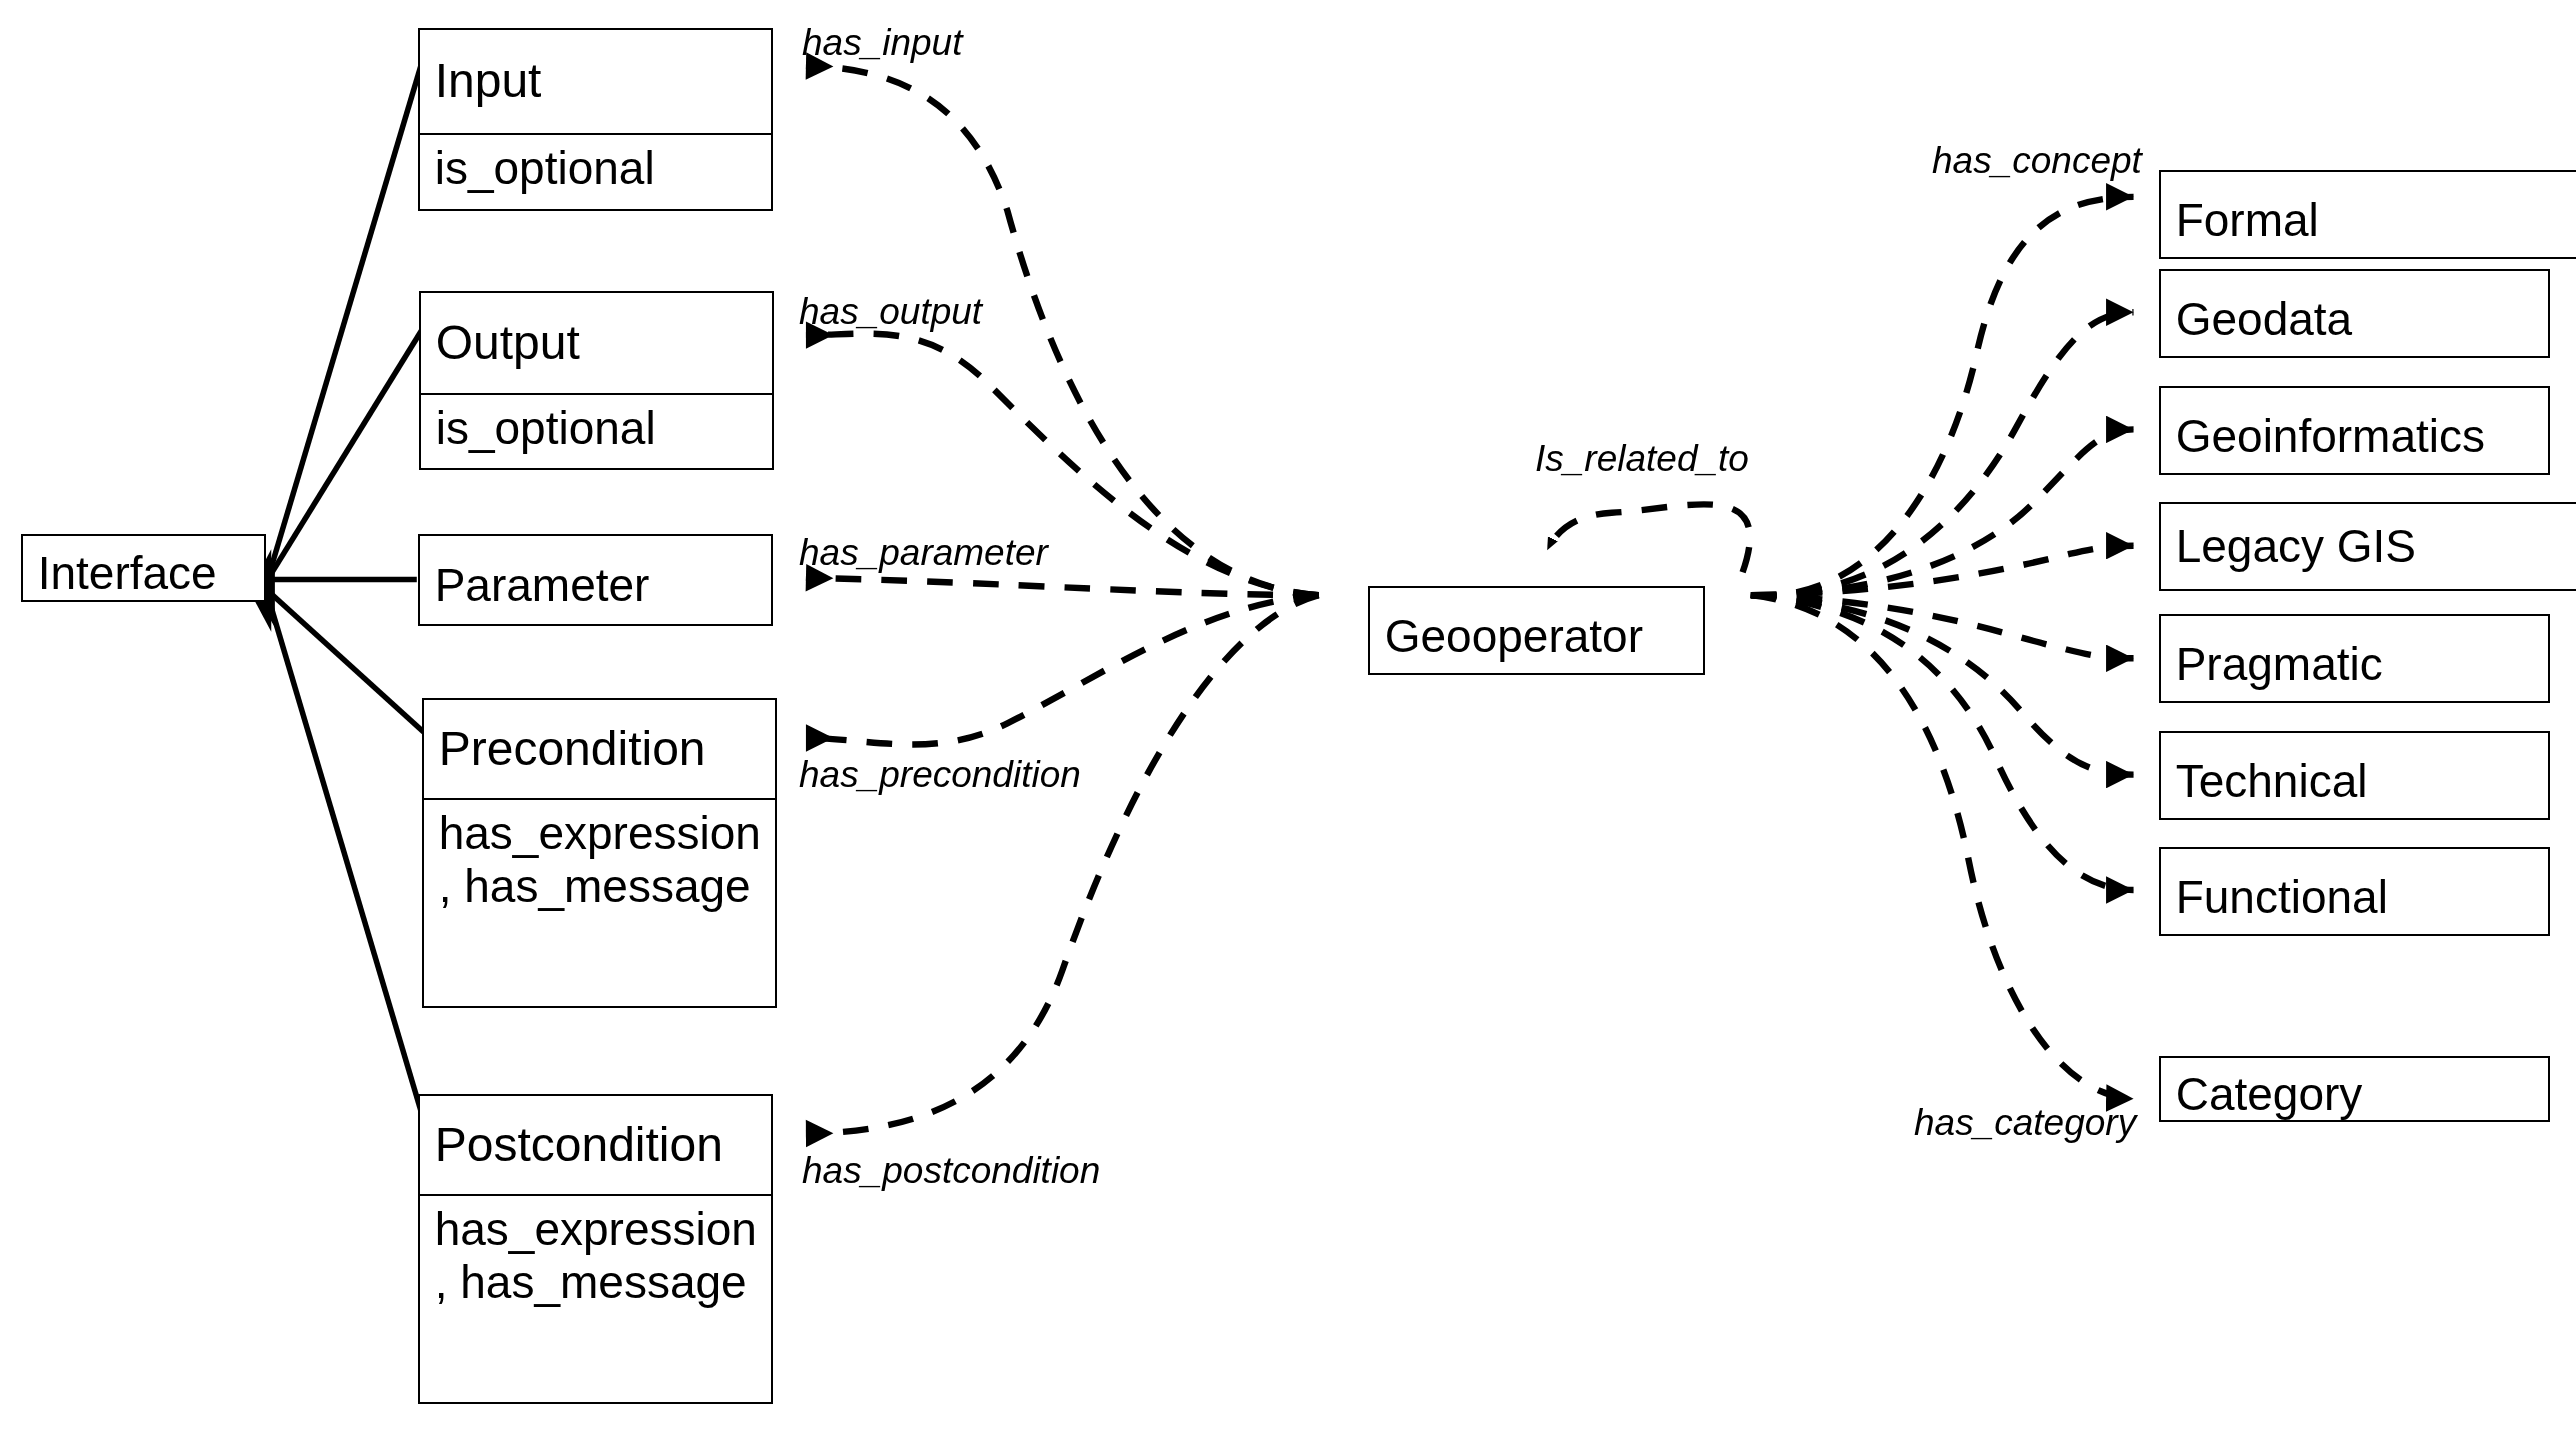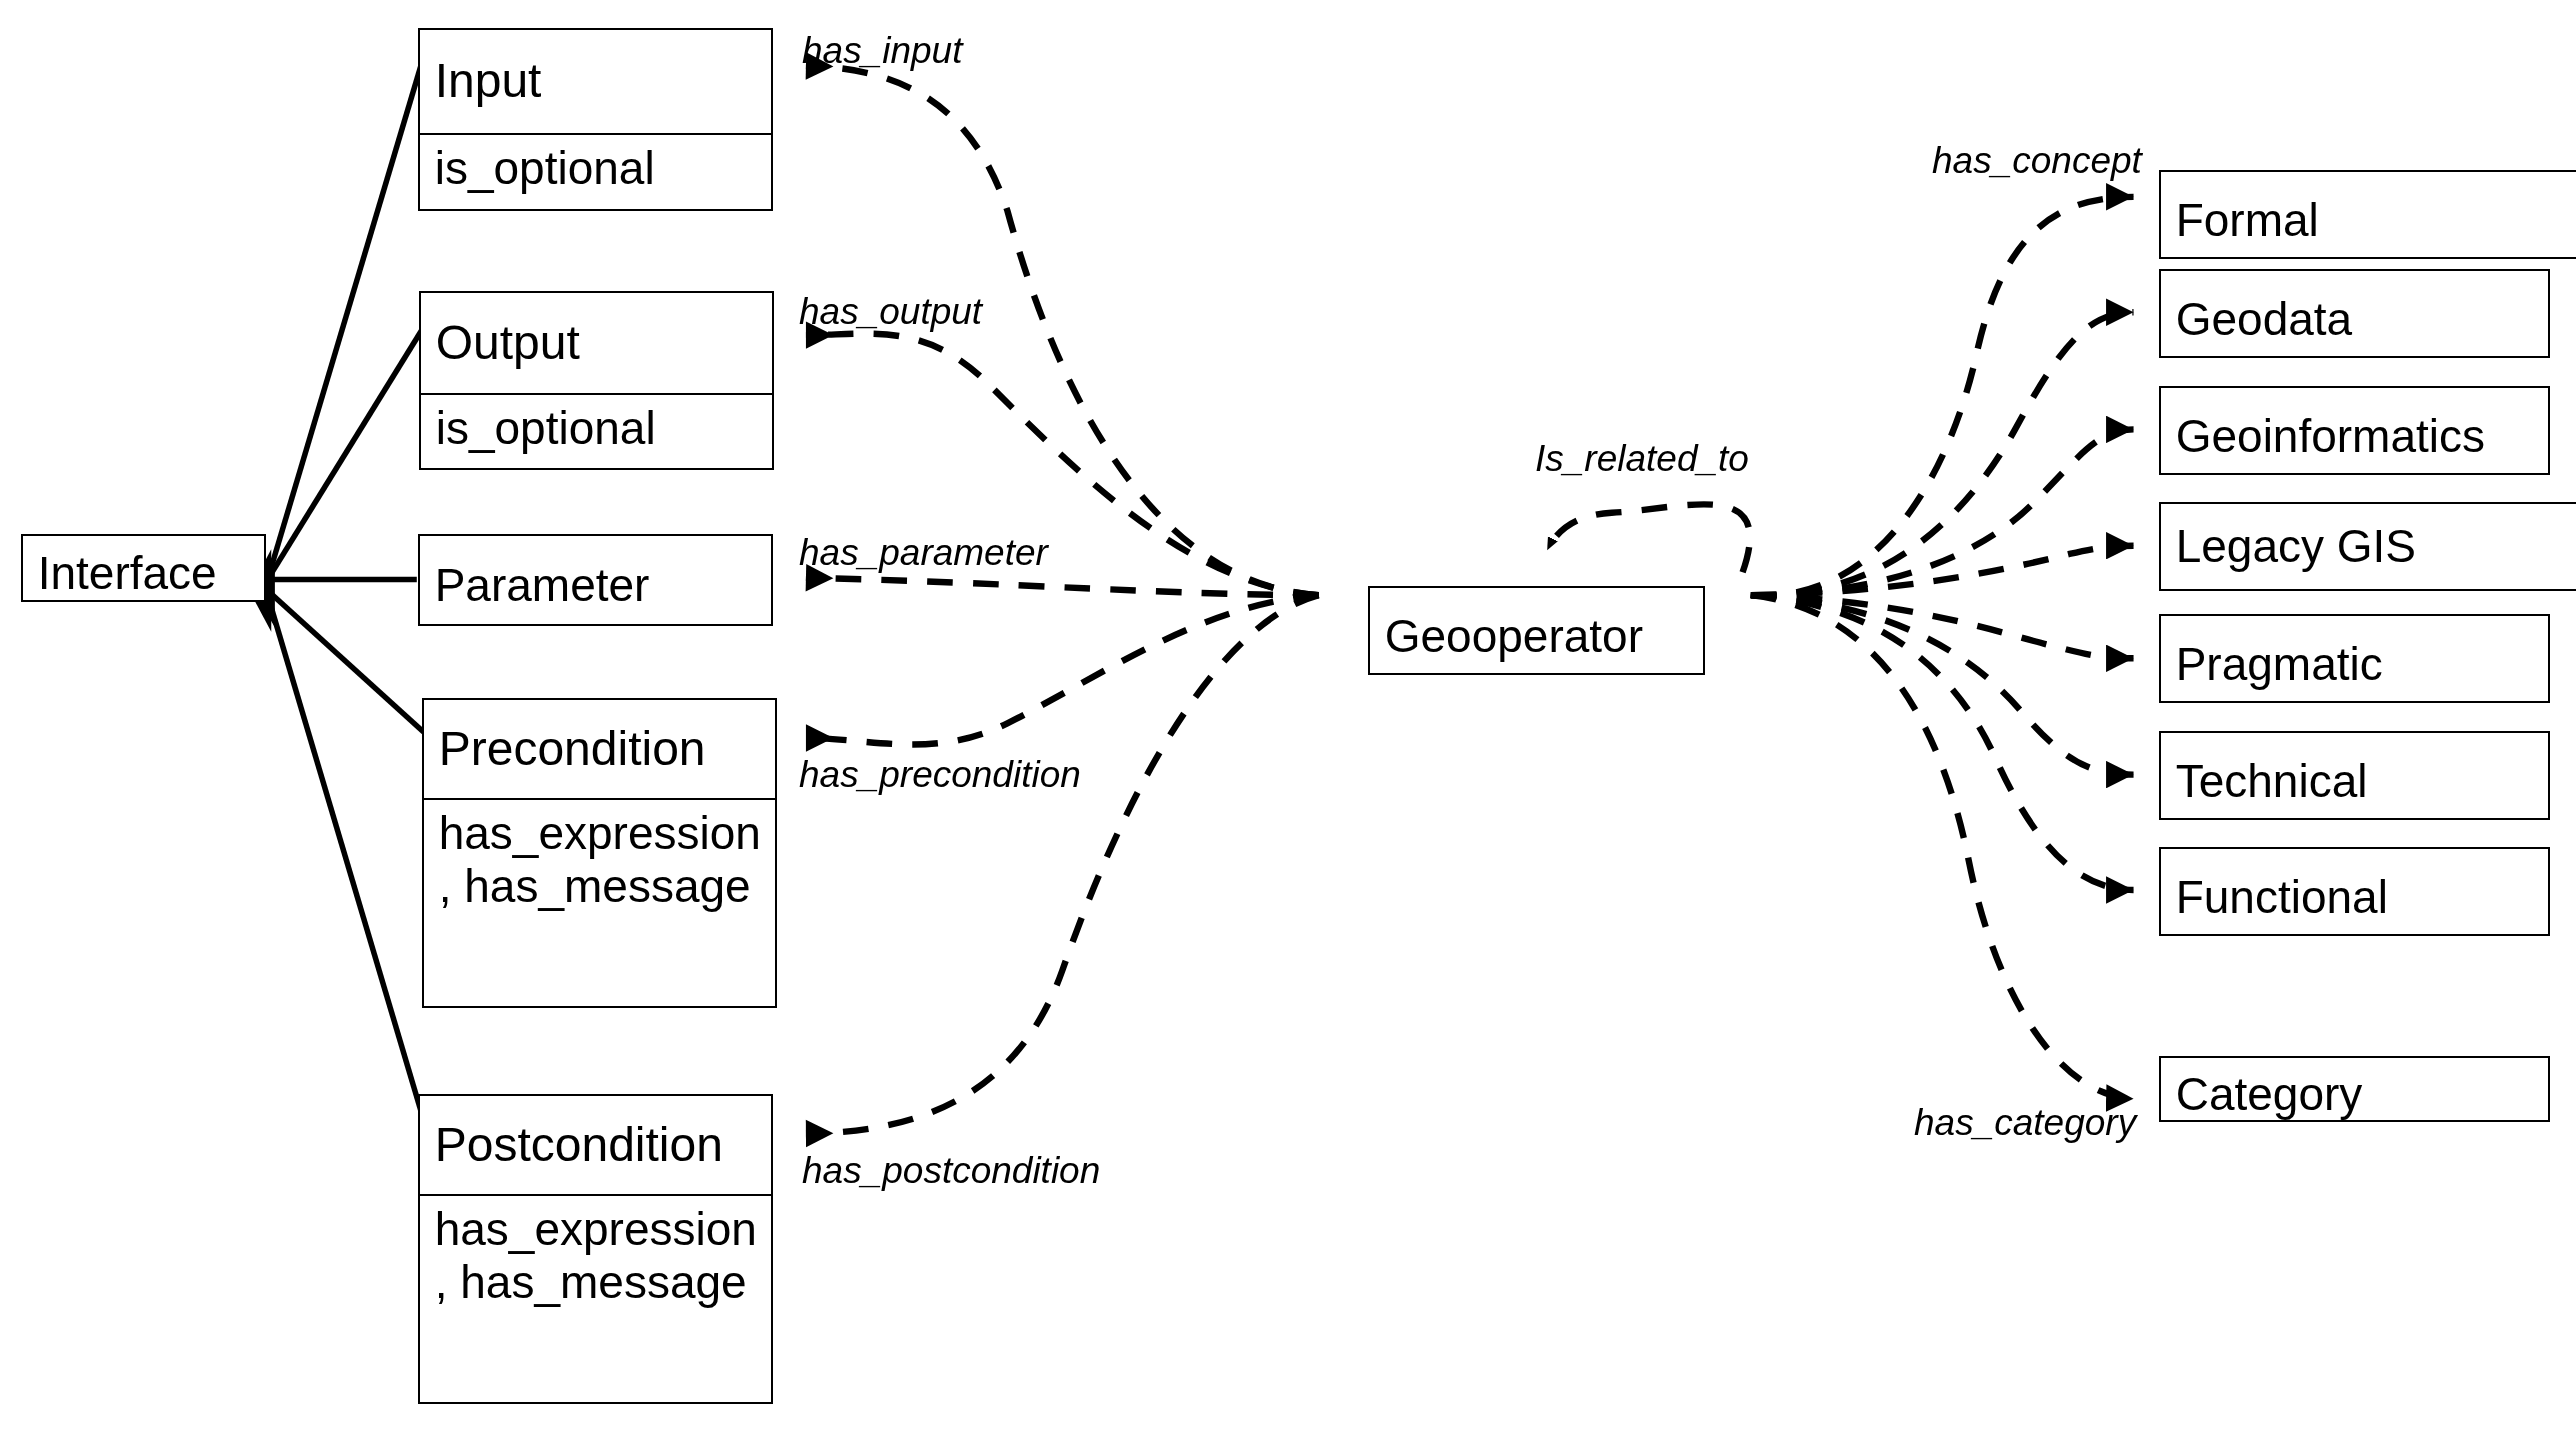--- a/index.html
+++ b/index.html
@@ -185,21 +185,21 @@
   </div>
 
   <div class="uml-box simple-box" style="left:2159px; top:847px; width:391px; height:89px;">
     <div class="uml-name">Functional</div>
   </div>
 
   <div class="uml-box simple-box" style="left:2159px; top:1056px; width:391px; height:66px;">
     <div class="uml-name">Category</div>
   </div>
 
-  <div class="edge-label" style="left:802px; top:32px;">has_input</div>
+  <div class="edge-label" style="left:802px; top:24px;">has_input</div>
 
   <div class="edge-label" style="left:799px; top:293px;">has_output</div>
 
   <div class="edge-label" style="left:799px; top:534px;">has_parameter</div>
 
   <div class="edge-label" style="left:799px; top:756px;">has_precondition</div>
 
   <div class="edge-label" style="left:802px; top:1152px;">has_postcondition</div>
 
   <div class="edge-label" style="left:1535px; top:440px;">Is_related_to</div>

